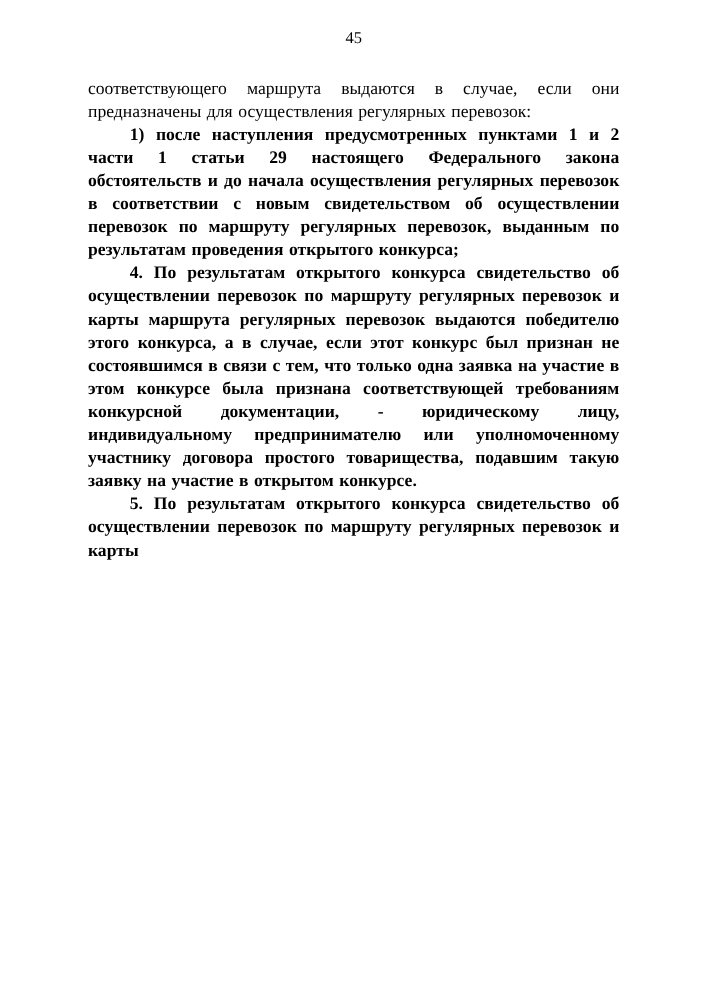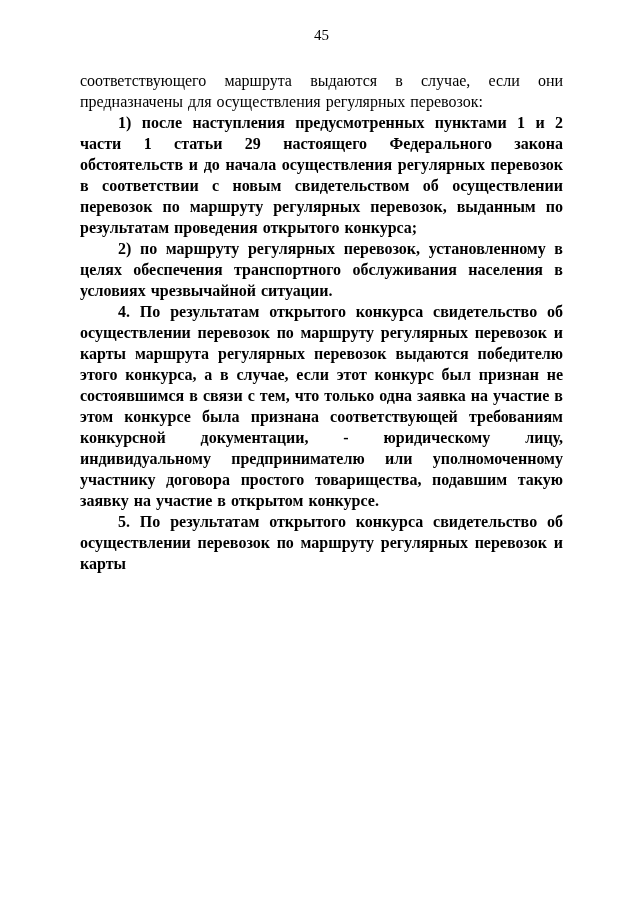--- a/index.html
+++ b/index.html
@@ -44,17 +44,16 @@
 </style>
 </head>
 <body>
 
 <div class="page">
   <div class="page-number">45</div>
 
   <div class="body-text">
     <p class="para">соответствующего маршрута выдаются в случае, если они предназначены для осуществления регулярных перевозок:</p>
     <p class="para indent">1) после наступления предусмотренных пунктами 1 и 2 части 1 статьи 29 настоящего Федерального закона обстоятельств и до начала осуществления регулярных перевозок в соответствии с новым свидетельством об осуществлении перевозок по маршруту регулярных перевозок, выданным по результатам проведения открытого конкурса;</p>
-    <p class="para indent">2) по маршруту регулярных перевозок, установленному в целях обеспечения транспортного обслуживания населения в условиях чрезвычайной ситуации.</p>
     <p class="para indent">4. По результатам открытого конкурса свидетельство об осуществлении перевозок по маршруту регулярных перевозок и карты маршрута регулярных перевозок выдаются победителю этого конкурса, а в случае, если этот конкурс был признан не состоявшимся в связи с тем, что только одна заявка на участие в этом конкурсе была признана соответствующей требованиям конкурсной документации, - юридическому лицу, индивидуальному предпринимателю или уполномоченному участнику договора простого товарищества, подавшим такую заявку на участие в открытом конкурсе.</p>
     <p class="para indent">5. По результатам открытого конкурса свидетельство об осуществлении перевозок по маршруту регулярных перевозок и карты</p>
   </div>
 </div>
 
 </body></html>

